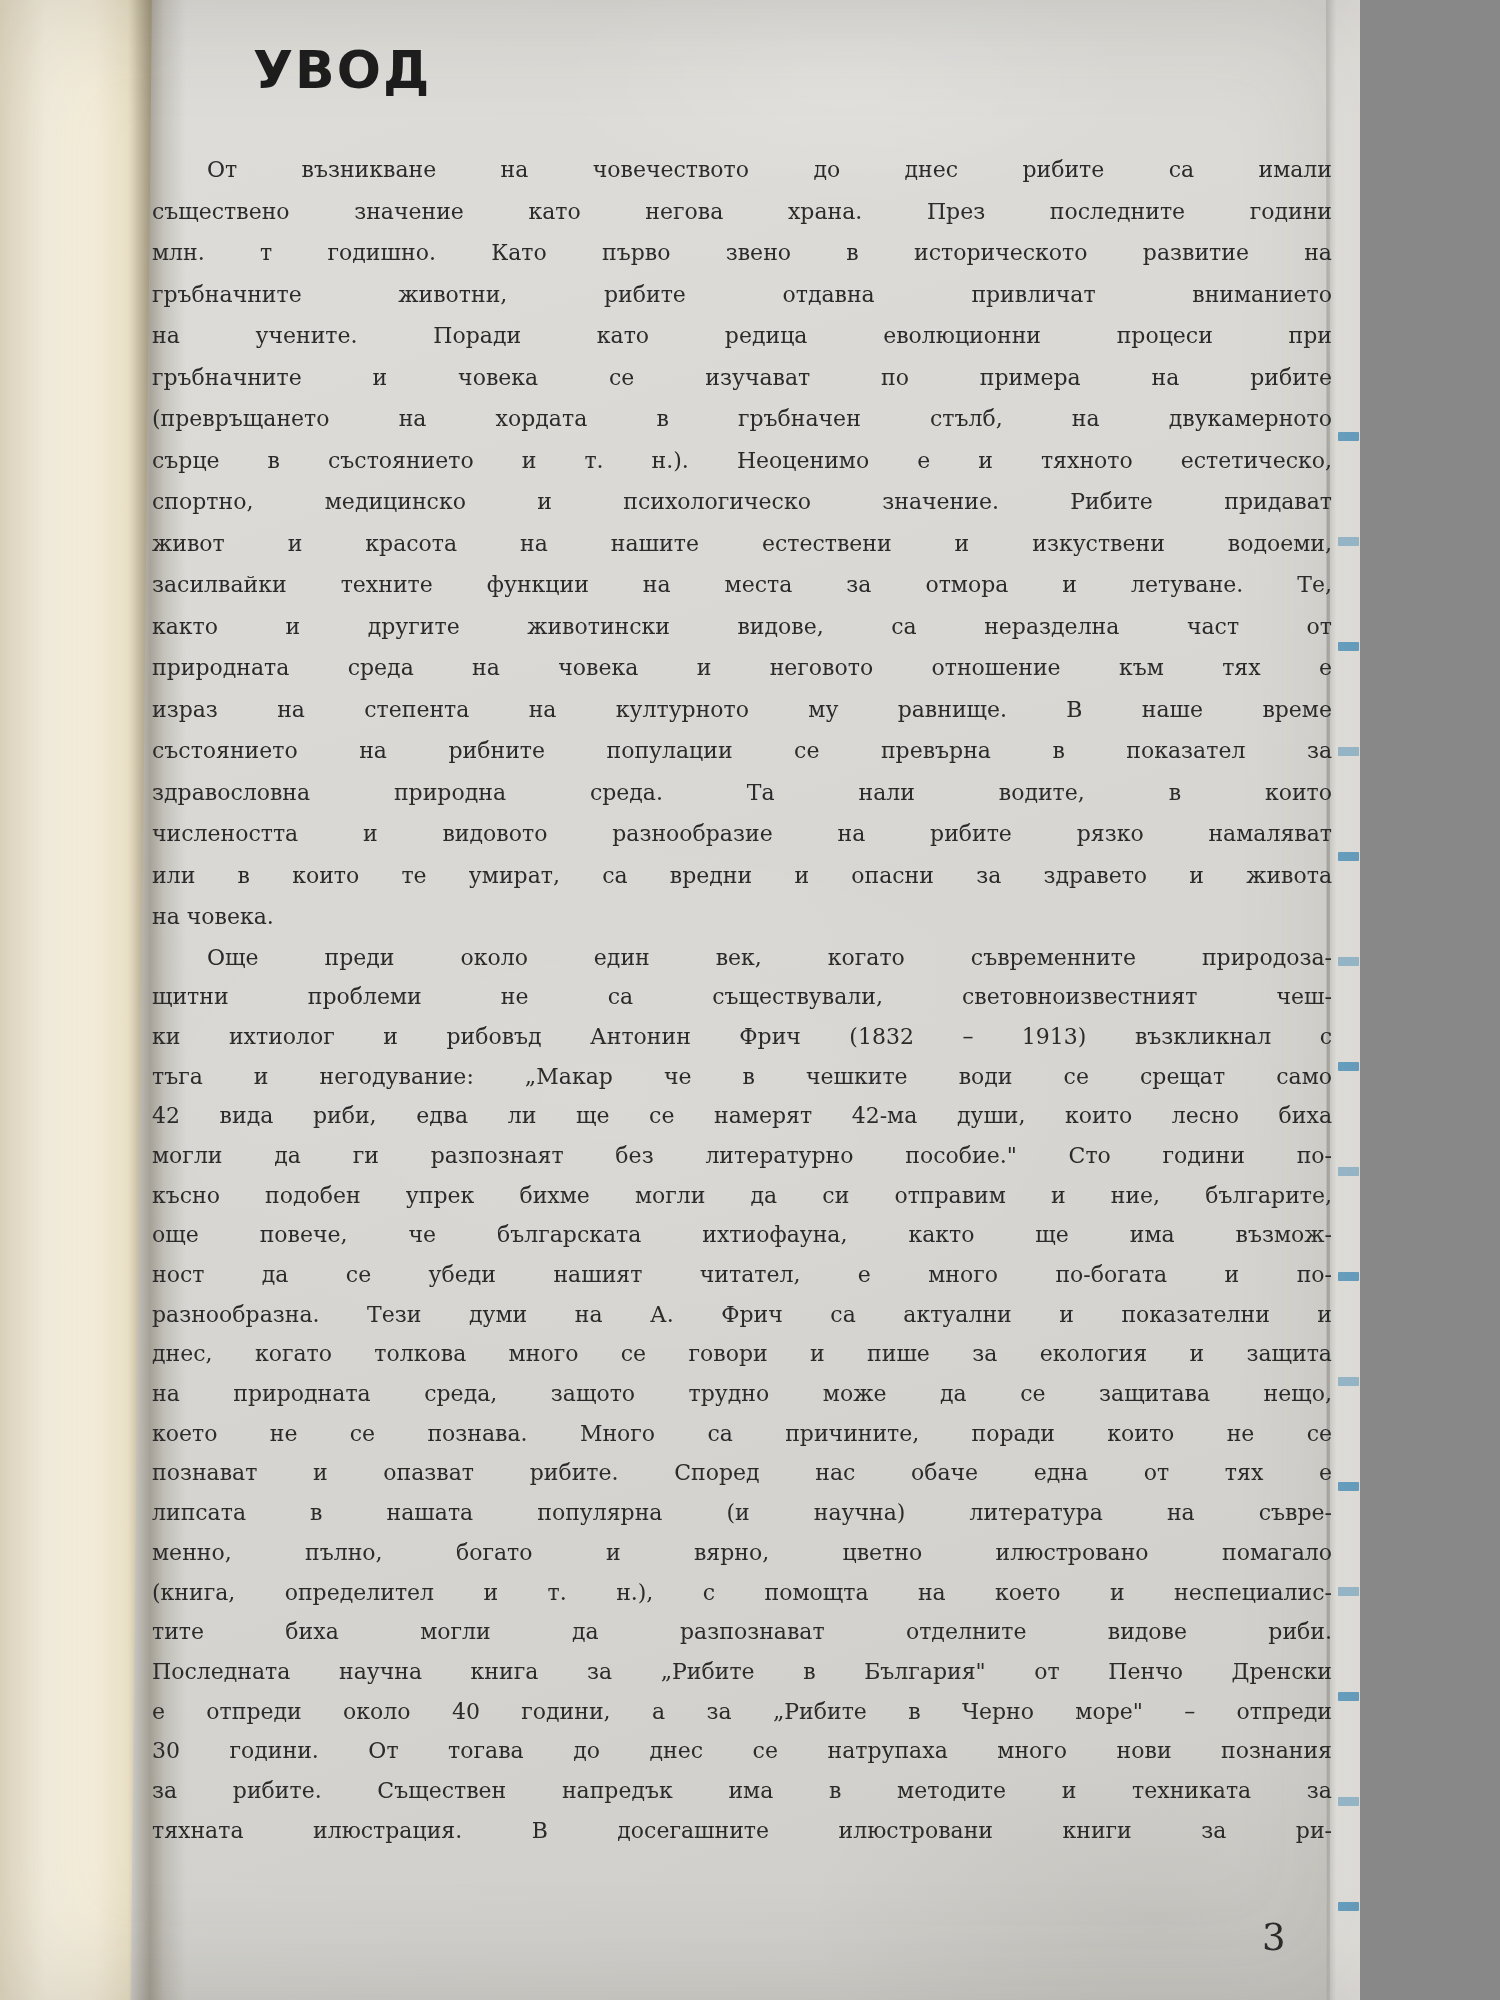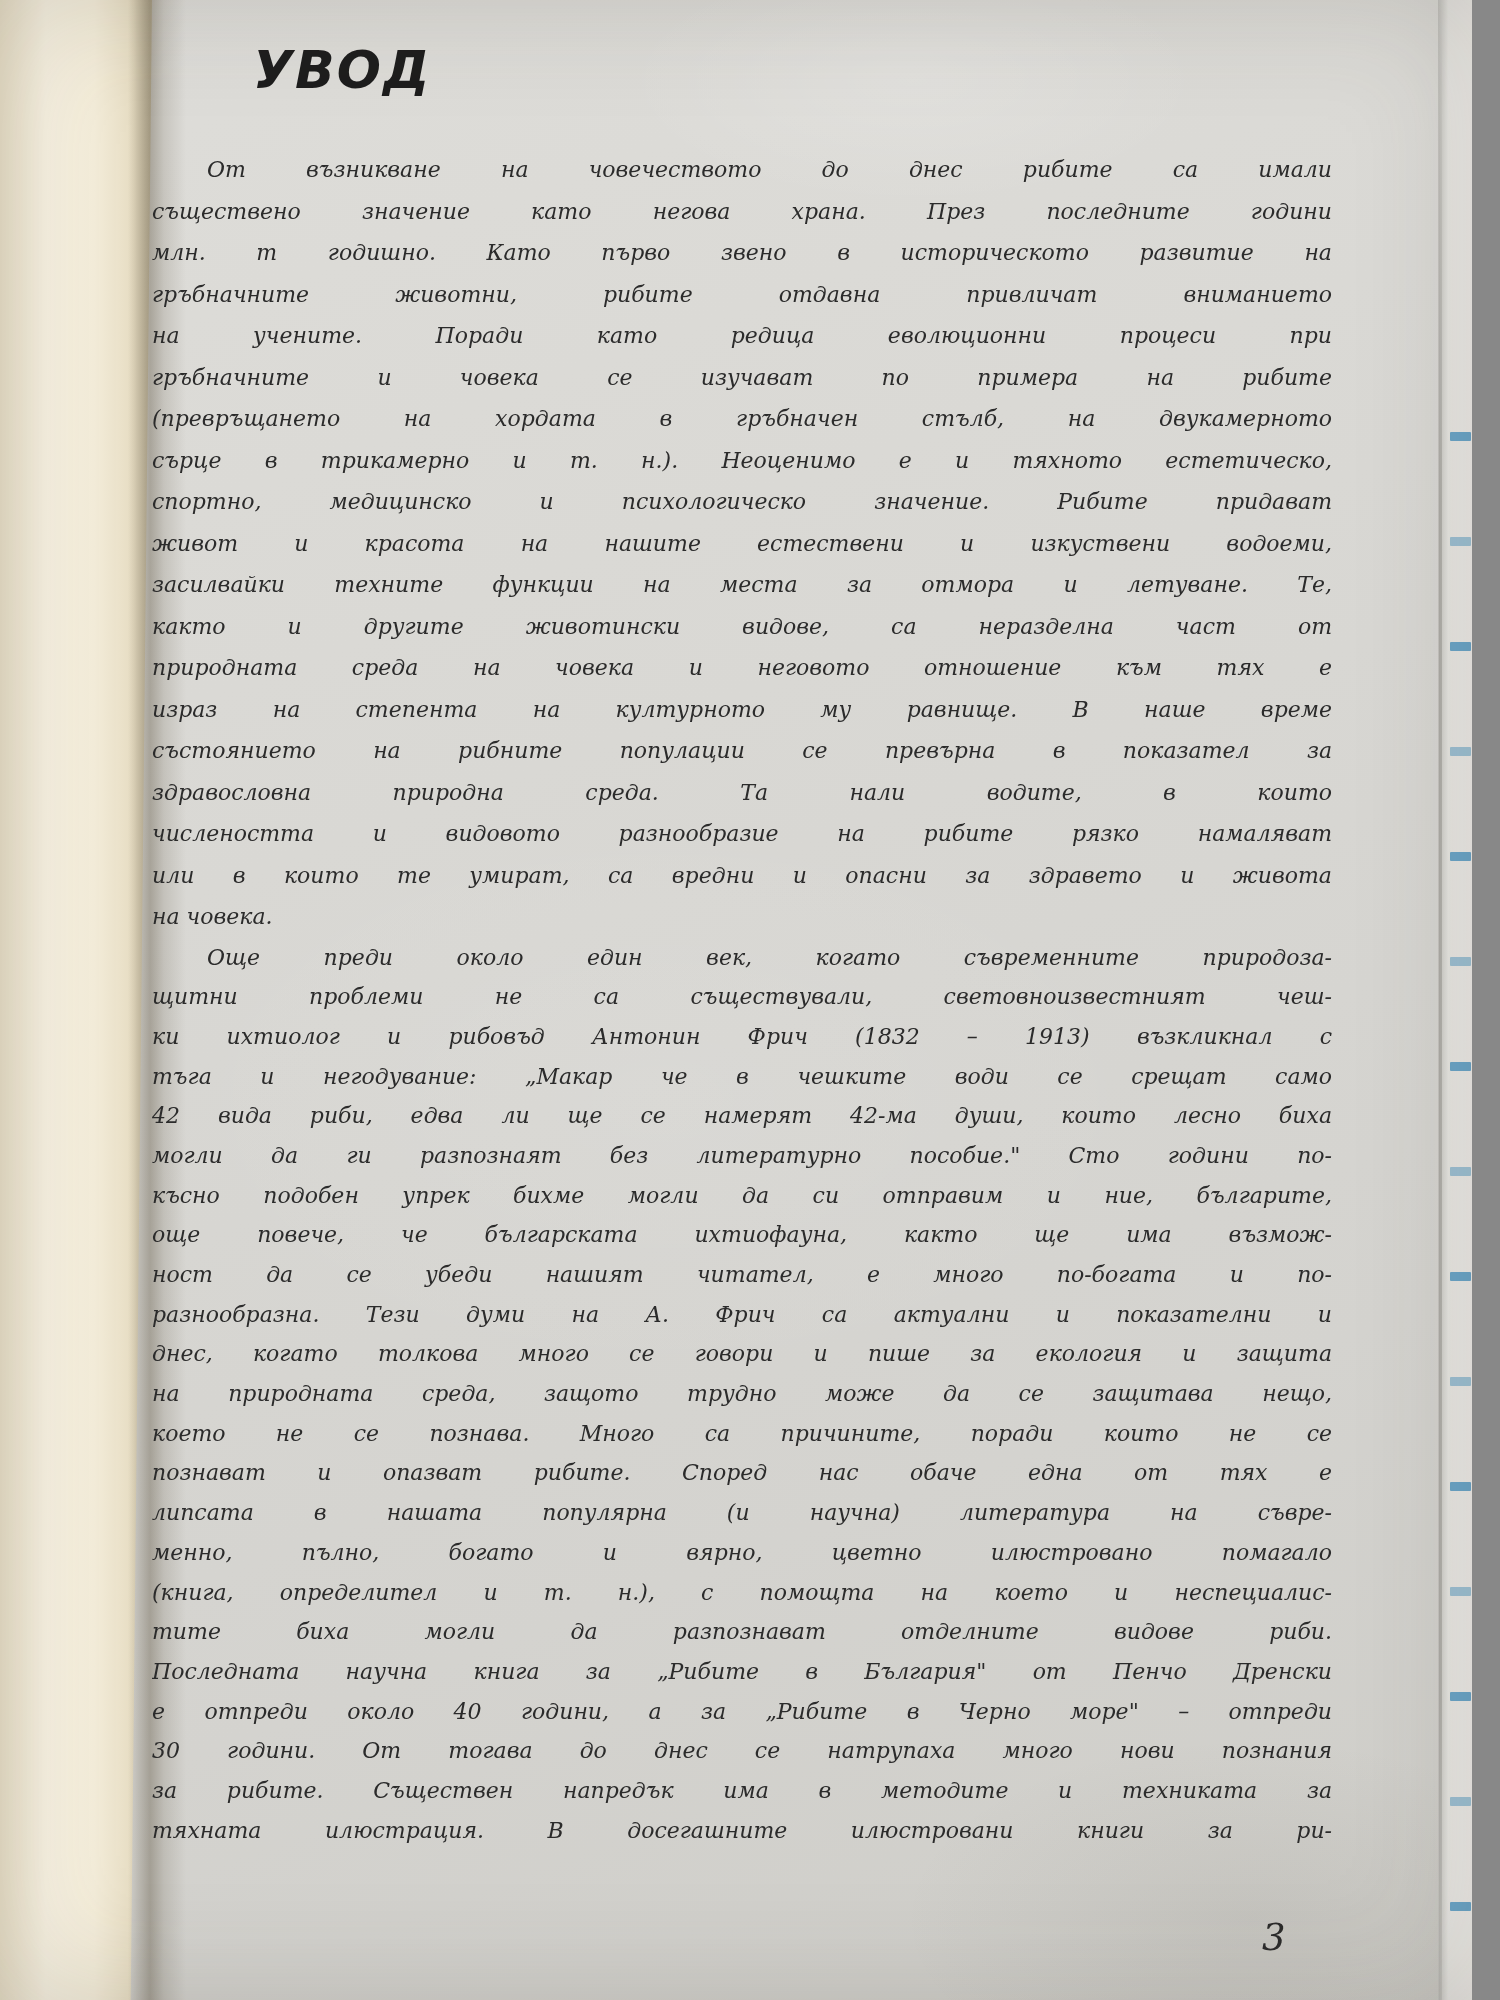--- a/index.html
+++ b/index.html
@@ -1,22 +1,21 @@
 <!DOCTYPE html>
 <html style="--dash: #5b9cc3; --ink: #2b2b2b;"><head>
 <meta charset="utf-8">
 <style>
   html,body{margin:0;padding:0;background:#888;}
   .photo{
     position:relative;
-    width:1472px;height:2000px;
+    width:1360px;height:2000px;
     overflow:hidden;
     background:linear-gradient(160deg,#deddd9 0%,#d9d8d4 38%,#d4d3cf 72%,#cecdc8 100%);
     font-family:"DejaVu Serif","Liberation Serif",serif;
-    font-style:italic;
   }
   
   .photo::after{
     content:"";position:absolute;inset:0;pointer-events:none;
     box-shadow:inset 0 0 120px rgba(60,55,45,.18);
   }
   
   .underpage-left{
     position:absolute;left:0;top:0;width:152px;height:2000px;
     background:linear-gradient(90deg,#e9e0c9 0%,#f7f1e1 30%,#f4edda 62%,#e6dcc2 88%,#cfc5ab 100%);
@@ -108,21 +107,21 @@
 
   <div class="text-block">
       <div class="para para1">
         <div class="line indent">От възникване на човечеството до днес рибите са имали</div>
         <div class="line">съществено значение като негова храна. През последните години</div>
         <div class="line">млн. т годишно. Като първо звено в историческото развитие на</div>
         <div class="line">гръбначните животни, рибите отдавна привличат вниманието</div>
         <div class="line">на учените. Поради като редица еволюционни процеси при</div>
         <div class="line">гръбначните и човека се изучават по примера на рибите</div>
         <div class="line">(превръщането на хордата в гръбначен стълб, на двукамерното</div>
-        <div class="line">сърце в трикамерно и т. н.). Неоценимо е и тяхното естетическо,</div>
+        <div class="line">сърце в състоянието и т. н.). Неоценимо е и тяхното естетическо,</div>
         <div class="line">спортно, медицинско и психологическо значение. Рибите придават</div>
         <div class="line">живот и красота на нашите естествени и изкуствени водоеми,</div>
         <div class="line">засилвайки техните функции на места за отмора и летуване. Те,</div>
         <div class="line">както и другите животински видове, са неразделна част от</div>
         <div class="line">природната среда на човека и неговото отношение към тях е</div>
         <div class="line">израз на степента на културното му равнище. В наше време</div>
         <div class="line">състоянието на рибните популации се превърна в показател за</div>
         <div class="line">здравословна природна среда. Та нали водите, в които</div>
         <div class="line">числеността и видовото разнообразие на рибите рязко намаляват</div>
         <div class="line">или в които те умират, са вредни и опасни за здравето и живота</div>

